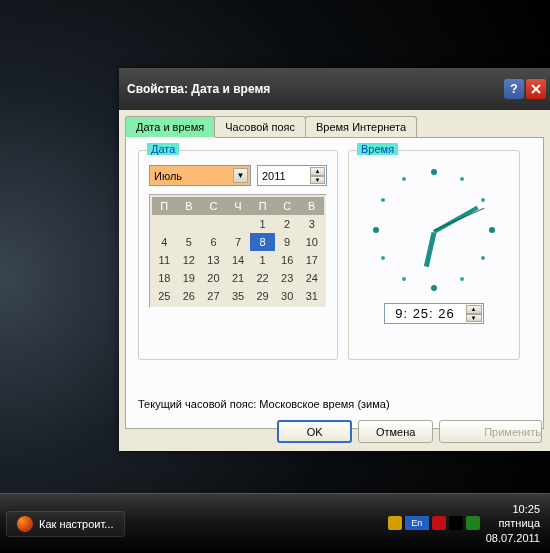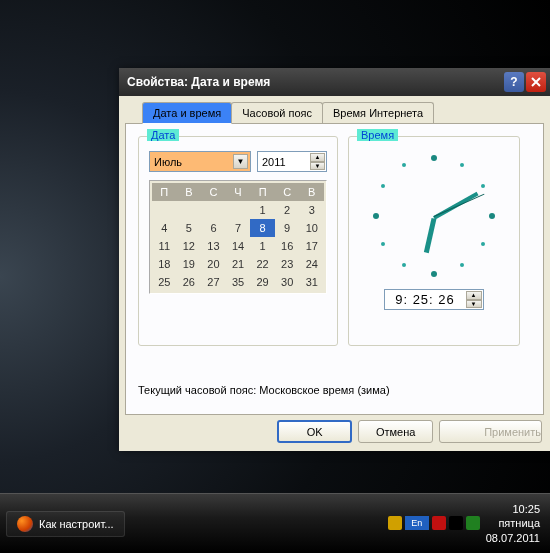--- a/index.html
+++ b/index.html
@@ -21,21 +21,21 @@
   .dialog {
     position: absolute;
     left: 119px;
     top: 68px;
     width: 431px;
     height: 383px;
     background: #ece9d8;
     box-shadow: 0 0 8px rgba(0,0,0,0.5);
   }
   .titlebar {
-    height: 28px;
+    height: 42px;
     background: linear-gradient(to bottom, #4a4a4a, #2a2a2a);
     display: flex;
     align-items: center;
     padding: 0 4px 0 8px;
     color: #fff;
     font-weight: bold;
     font-size: 12px;
   }
   .titlebar-title { flex: 1; }
   .titlebar-btns { display: flex; gap: 2px; }
@@ -57,25 +57,24 @@
     padding: 4px 10px;
     background: #ece9d8;
     border: 1px solid #aca899;
     border-bottom: none;
     border-radius: 3px 3px 0 0;
     position: relative;
     cursor: pointer;
     margin-right: -1px;
   }
   .tab.active {
-    background: #3b82f6;
+    background: #86efac;
     z-index: 2;
     border-bottom: 1px solid #fcfcfe;
     margin-bottom: -1px;
-    margin-left: 17px;
   }
   .tabpage {
     margin: 0 6px 6px 6px;
     border: 1px solid #aca899;
     background: #fcfcfe;
     height: 292px;
     position: relative;
     padding: 12px;
   }
   .groupbox {

